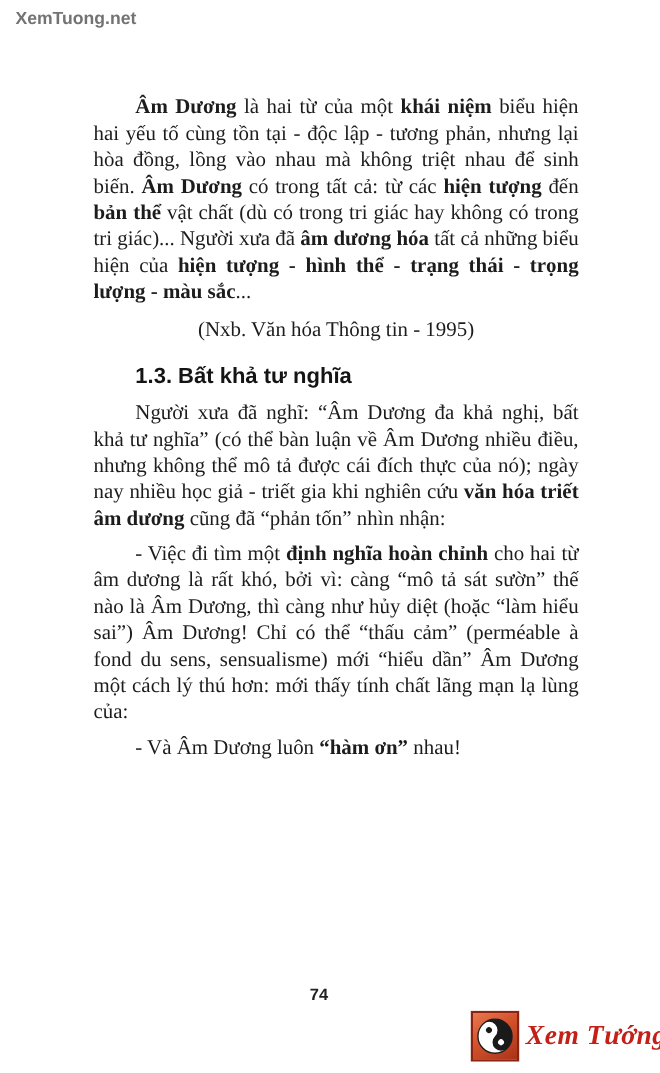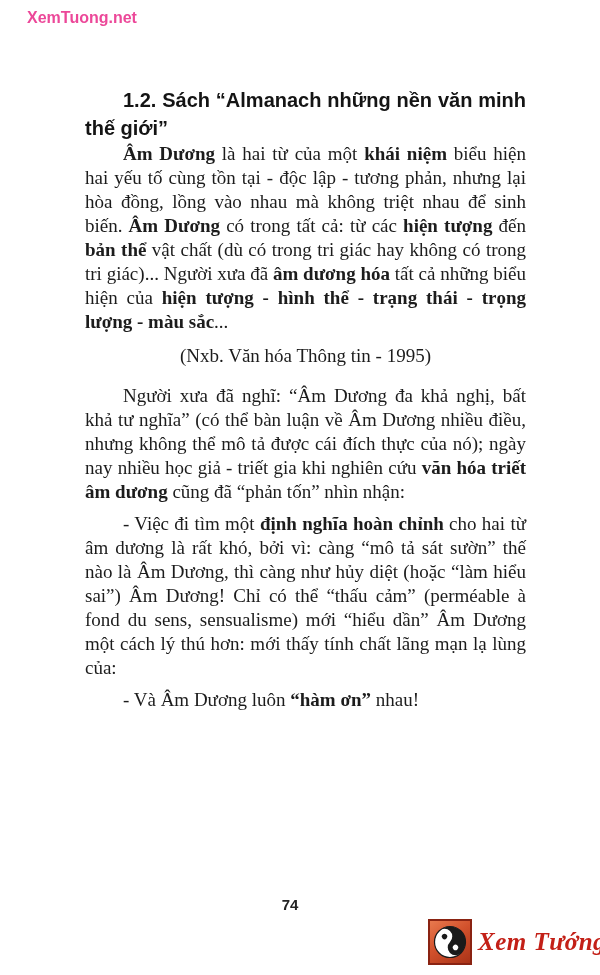--- a/index.html
+++ b/index.html
@@ -8,21 +8,21 @@
     background:#ffffff;
     position:relative;
     font-family:"Liberation Serif", serif;
     color:#1c1c1c;
     overflow:hidden;
   }
   .watermark-link{
     position:absolute;top:9px;left:14px;
     font-family:"Liberation Sans", sans-serif;
     font-weight:bold;font-size:16px;
-    color:#ec4899;text-decoration:none;cursor:pointer;margin-left:13px;
+    color:#737373;text-decoration:none;cursor:pointer;
   }
   .content{
     position:absolute;left:85px;top:86px;width:441px;
   }
   .section-heading{
     font-family:"Liberation Sans", sans-serif;
     font-weight:bold;font-size:20px;line-height:28px;
     text-align:justify;text-indent:38px;
     margin:0;color:#141414;
   }
@@ -65,26 +65,26 @@
     white-space:nowrap;
   }
 </style>
 </head>
 <body>
 
 <a class="watermark-link">XemTuong.net</a>
 
 <div class="content">
 
-  <h2 class="section-heading">1.2. Sách “Almanach những nền văn minh thế giới”</h2>
 
   <p class="para"><b>Âm Dương</b><span> là hai từ của một </span><b>khái niệm</b><span> biểu hiện hai yếu tố cùng tồn tại - độc lập - tương phản, nhưng lại hòa đồng, lồng vào nhau mà không triệt nhau để sinh biến. </span><b>Âm Dương</b><span> có trong tất cả: từ các </span><b>hiện tượng</b><span> đến </span><b>bản thể</b><span> vật chất (dù có trong tri giác hay không có trong tri giác)... Người xưa đã </span><b>âm dương hóa</b><span> tất cả những biểu hiện của </span><b>hiện tượng - hình thể - trạng thái - trọng lượng - màu sắc</b><span>...</span></p>
 
   <p class="attribution">(Nxb. Văn hóa Thông tin - 1995)</p>
 
+  <h2 class="section-heading heading-gap">1.3. Bất khả tư nghĩa</h2>
 
   <p class="para"><span>Người xưa đã nghĩ: “Âm Dương đa khả nghị, bất khả tư nghĩa” (có thể bàn luận về Âm Dương nhiều điều, nhưng không thể mô tả được cái đích thực của nó); ngày nay nhiều học giả - triết gia khi nghiên cứu </span><b>văn hóa triết âm dương</b><span> cũng đã “phản tốn” nhìn nhận:</span></p>
 
   <p class="para"><span>- Việc đi tìm một </span><b>định nghĩa hoàn chỉnh</b><span> cho hai từ âm dương là rất khó, bởi vì: càng “mô tả sát sườn” thế nào là Âm Dương, thì càng như hủy diệt (hoặc “làm hiểu sai”) Âm Dương! Chỉ có thể “thấu cảm” (perméable à fond du sens, sensualisme) mới “hiểu dần” Âm Dương một cách lý thú hơn: mới thấy tính chất lãng mạn lạ lùng của:</span></p>
 
 
   <p class="para bullet"><span>- Và Âm Dương luôn </span><b>“hàm ơn”</b><span> nhau!</span></p>
 
 </div>
 

